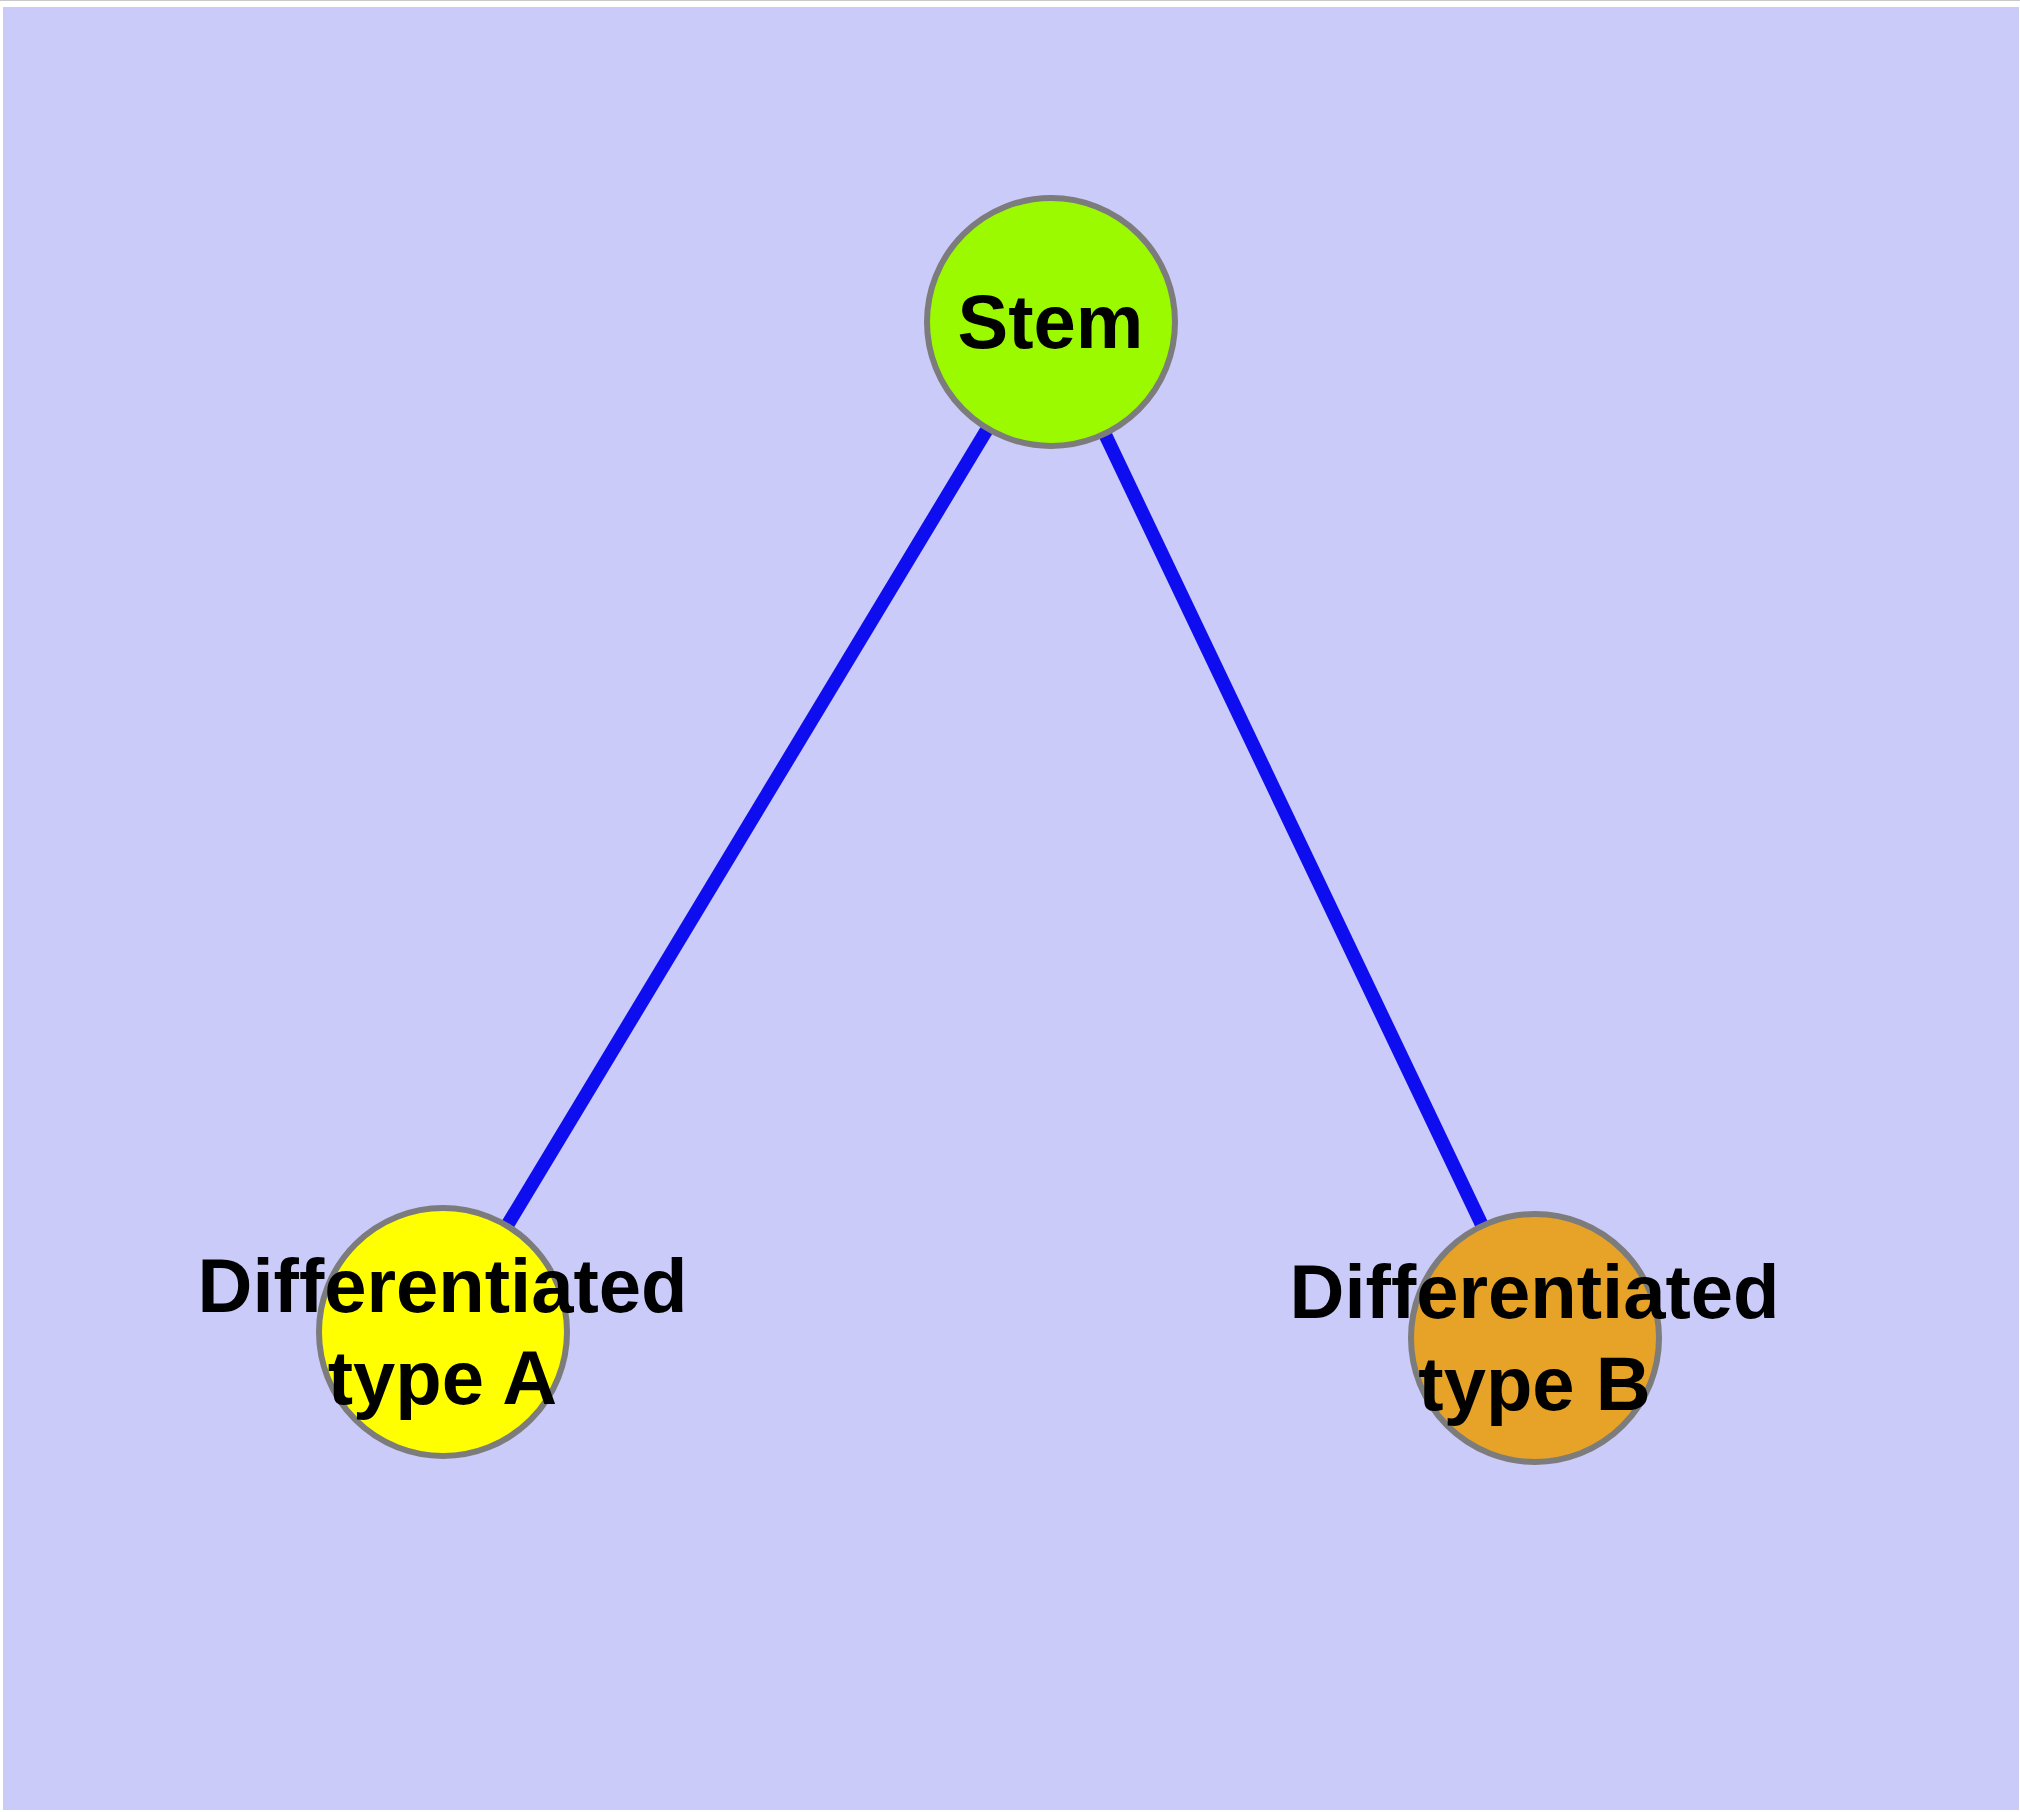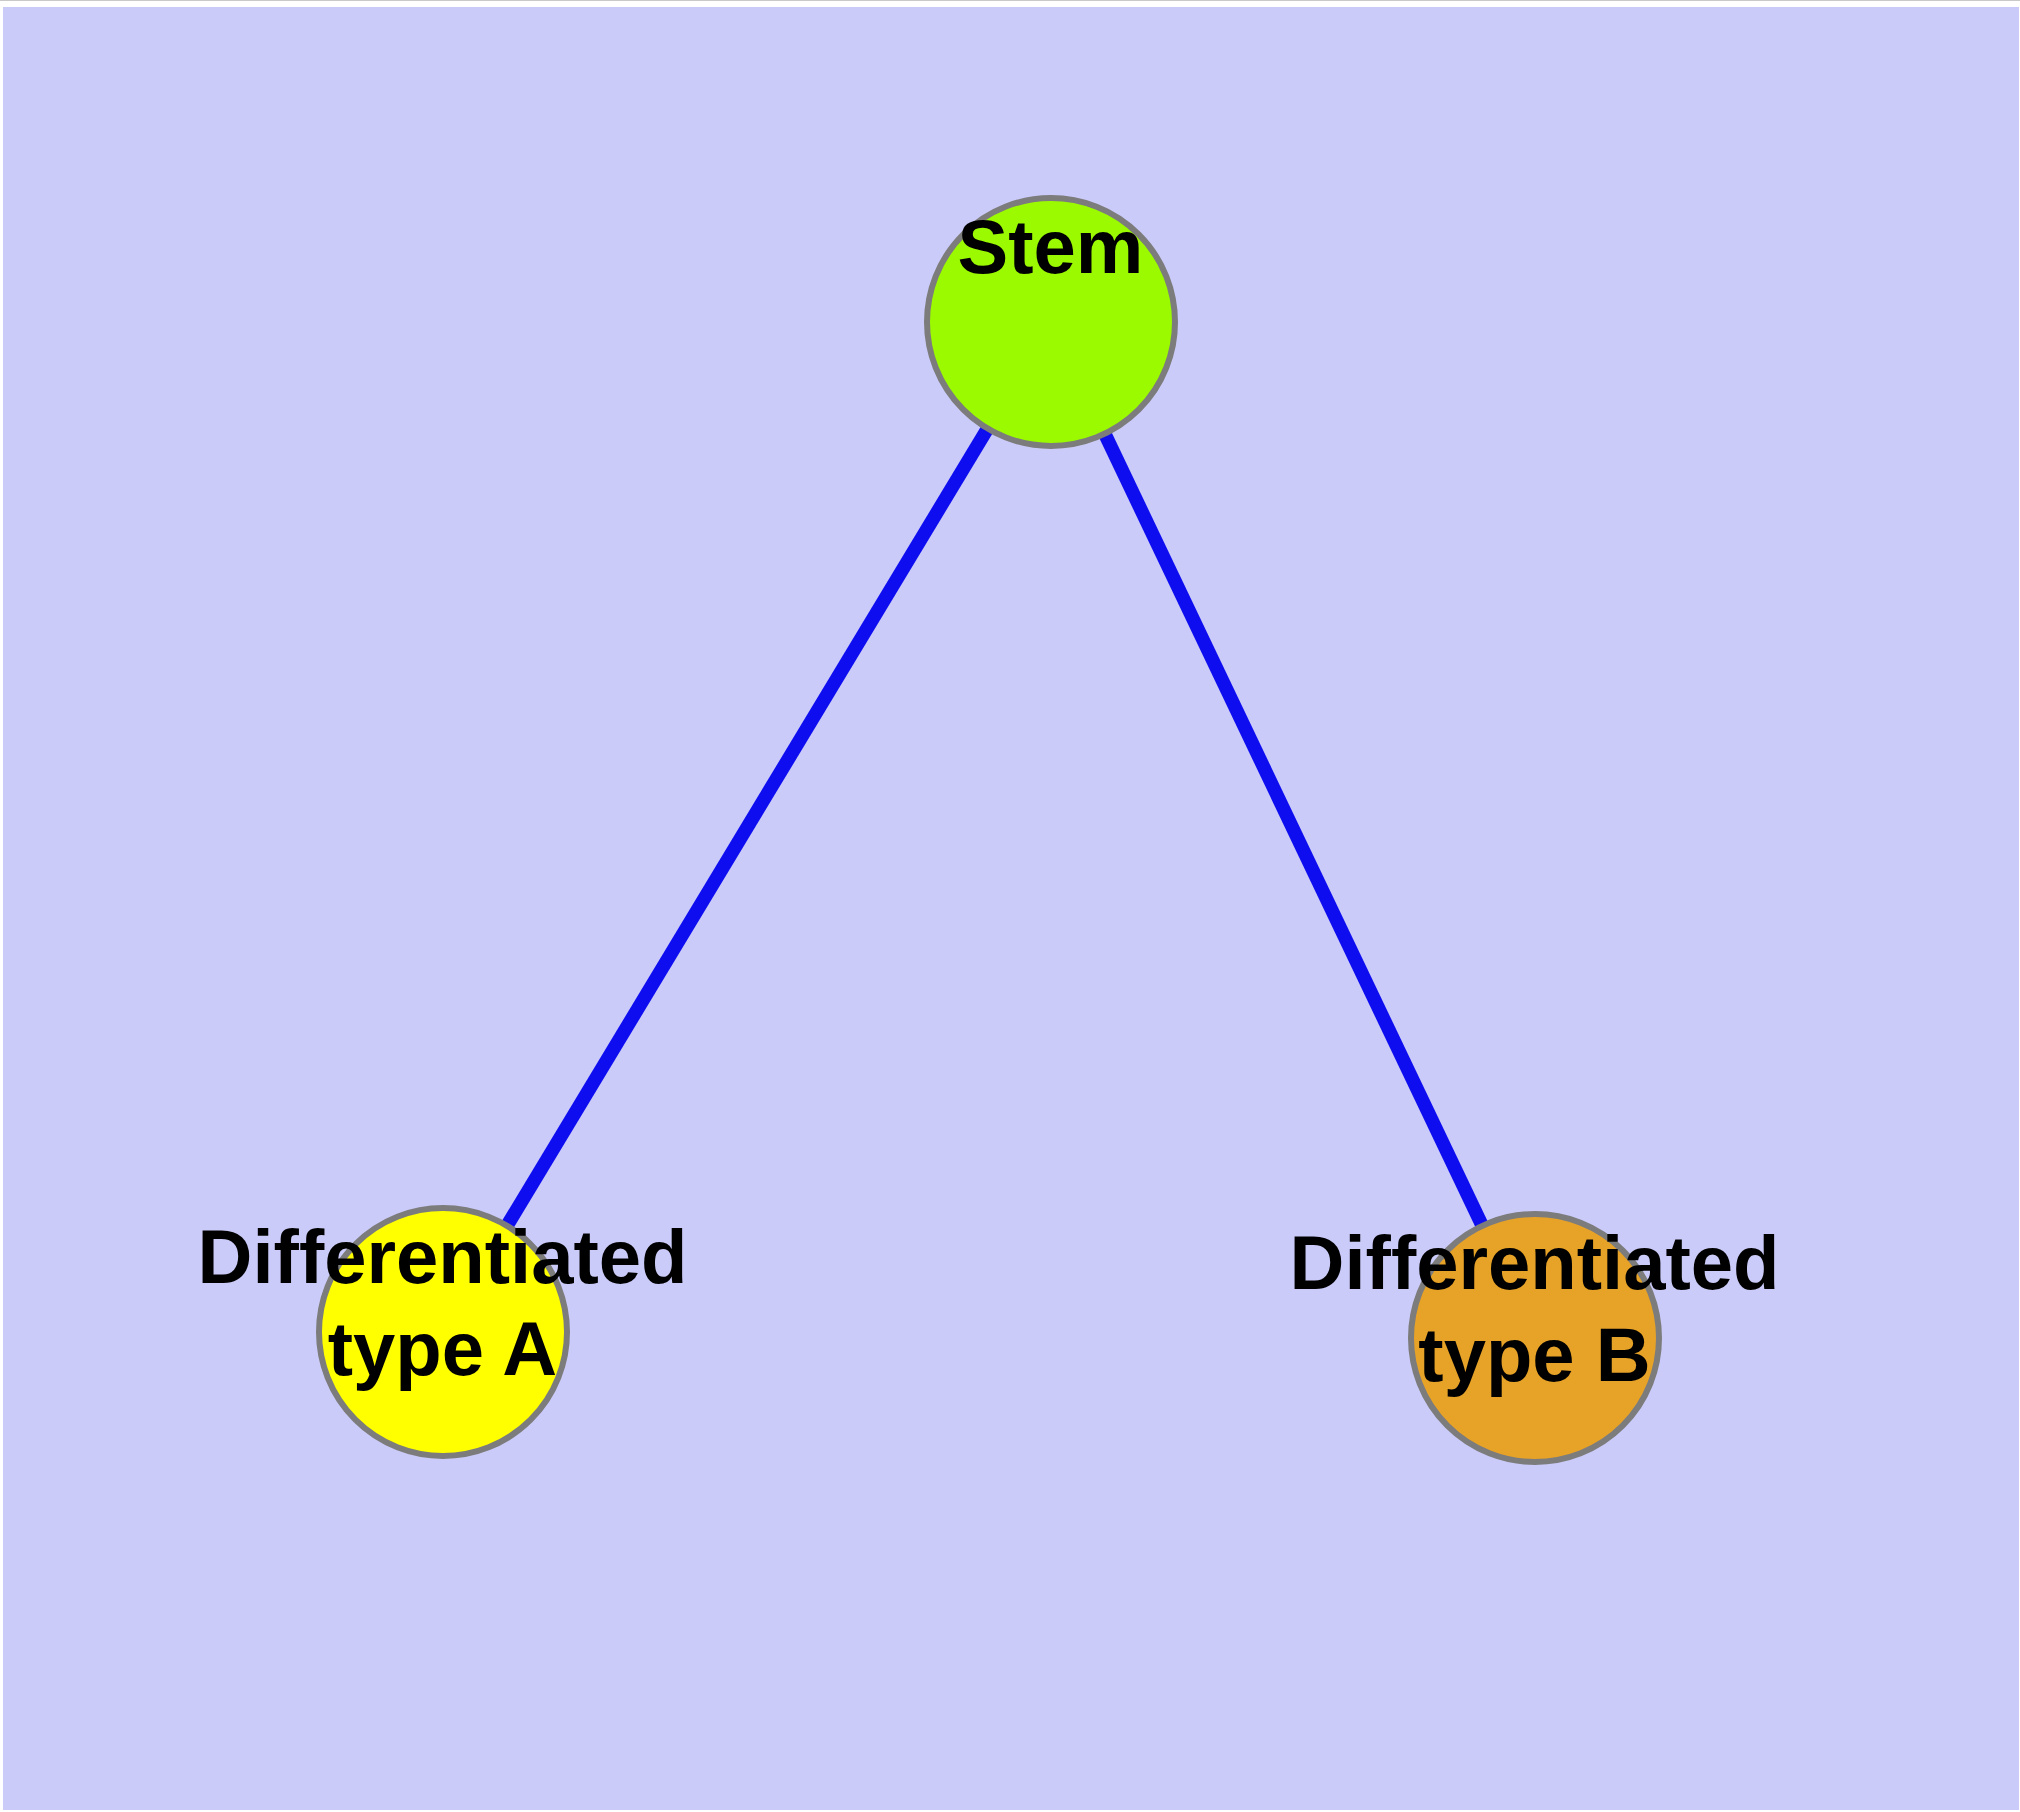--- a/index.html
+++ b/index.html
@@ -31,20 +31,21 @@
     width: 2021px;
     height: 1812px;
     display: block;
   }
   .node {
     position: absolute;
     border-radius: 50%;
     border: 6px solid #1d4ed8;
     box-sizing: border-box;
     display: flex;
+    align-items: center;
     justify-content: center;
   }
   .node-label {
     white-space: pre-line;
     text-align: center;
     font-weight: bold;
     font-size: 76px;
     line-height: 92px;
     color: #000000;
     width: max-content;

